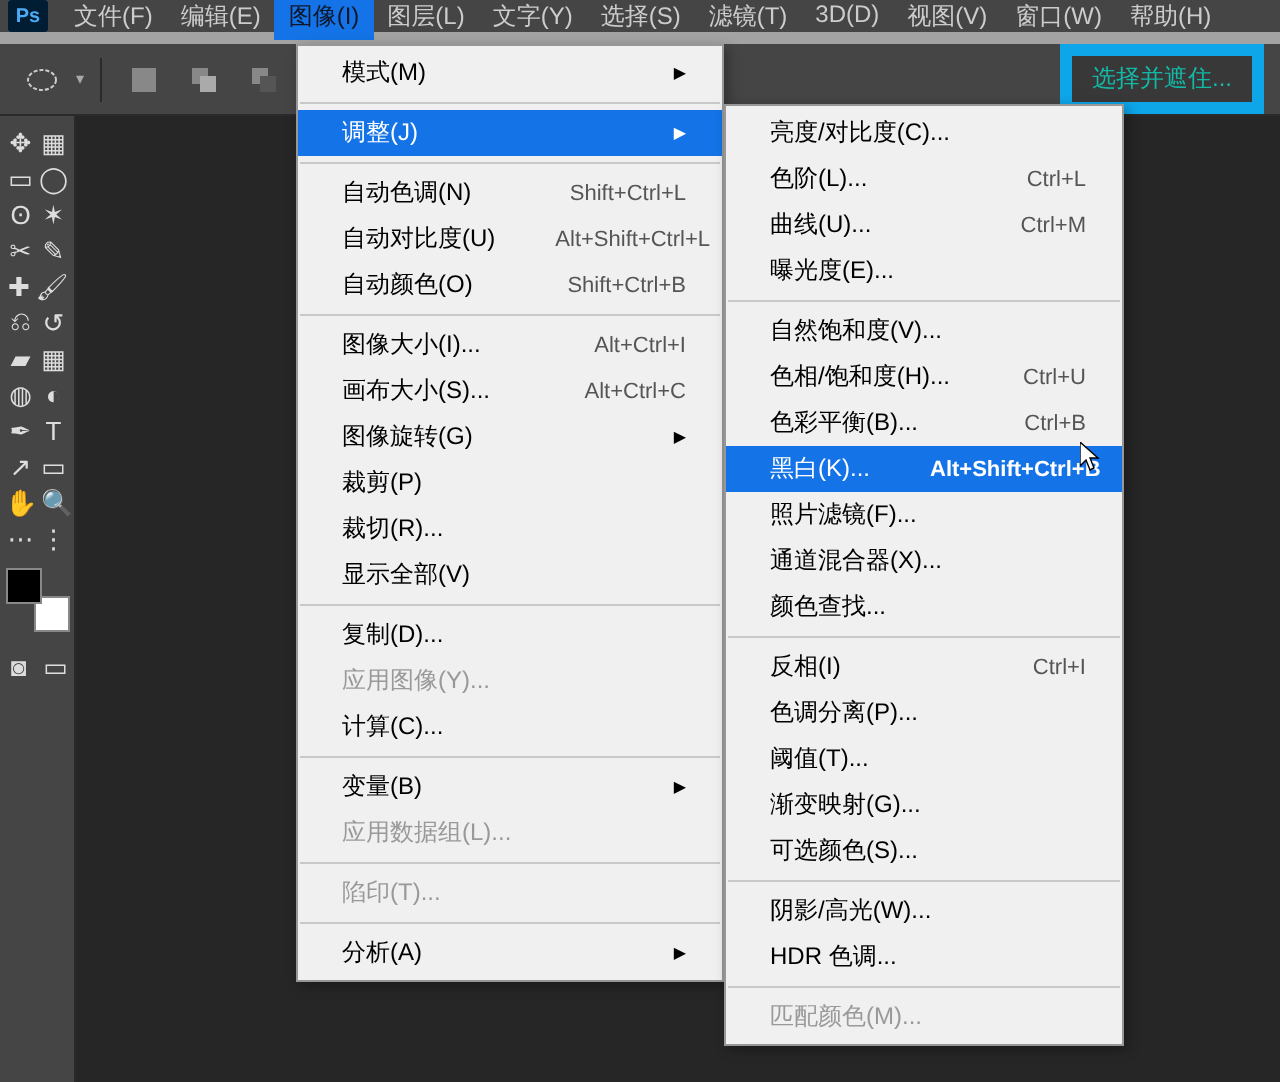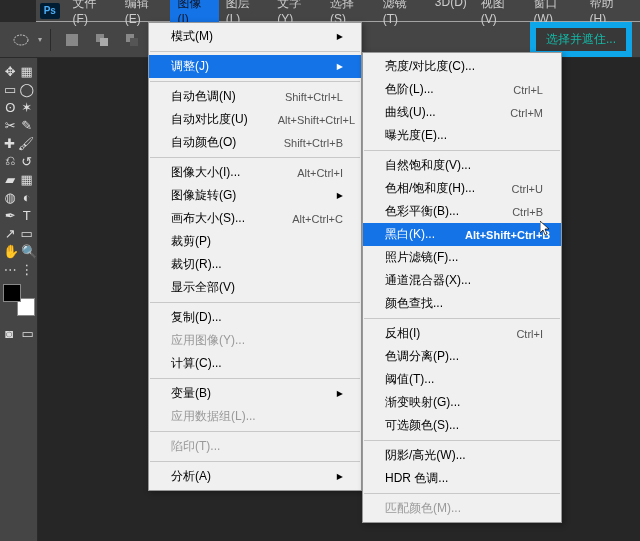--- a/index.html
+++ b/index.html
@@ -1,17 +1,17 @@
 <!DOCTYPE html>
 <html><head>
 <meta charset="utf-8">
 <style>
   * { margin: 0; padding: 0; box-sizing: border-box; font-family: "Microsoft YaHei", Arial, sans-serif; user-select: none; }
   body { background: #292929; width: 640px; height: 541px; overflow: hidden; font-size: 12px; color: #ccc; }
-  .menubar { background: #454545; height: 22px; display: flex; align-items: center; padding: 0 4px; border-bottom: 1px solid #a3a3a3; margin-left: 36px; }
+  .menubar { background: #454545; height: 22px; display: flex; align-items: center; padding: 0 4px; border-bottom: 6px solid #a3a3a3; }
   .logo { width: 20px; height: 16px; background: #001d33; color: #4badf7; font-weight: bold; font-size: 10px; display:flex;align-items:center;justify-content:center; border-radius:2px; margin-right:6px; }
   .menubar-item { padding: 3px 7px; cursor: default; }
   .menubar-item.active { background: #1473e6; color: #0f172a; }
   .optbar { background: #454545; height: 36px; display:flex; align-items:center; padding: 0 8px; gap:4px; border-bottom:1px solid #2a2a2a;}
   .opt-icon { width: 26px; height:26px; display:flex;align-items:center;justify-content:center;color:#ddd;}
   .opt-sep { width:1px; height:22px; background:#2a2a2a; margin:0 4px;}
   .opt-chip { background:#383838; padding:3px 10px; border:6px solid #0ea5e9; color:#14b8a6; margin-left:auto; }
 
   .workspace { display:flex; height: calc(541px - 58px); }
   .toolbar { background:#454545; width:38px; padding:4px 3px; display:flex; flex-direction:column; gap:0; border-right:1px solid #2a2a2a;}
@@ -172,26 +172,26 @@
     </div>
     <div class="menu-item">
       <span>自动颜色(O)</span>
       <span class="shortcut">Shift+Ctrl+B</span>
     </div>
     <div class="menu-sep"></div>
     <div class="menu-item">
       <span>图像大小(I)...</span>
       <span class="shortcut">Alt+Ctrl+I</span>
     </div>
-    <div class="menu-item hasarrow">
-      <span>图像旋转(G)</span>
-    </div>
     <div class="menu-item">
       <span>画布大小(S)...</span>
       <span class="shortcut">Alt+Ctrl+C</span>
+    </div>
+    <div class="menu-item hasarrow">
+      <span>图像旋转(G)</span>
     </div>
     <div class="menu-item">
       <span>裁剪(P)</span>
     </div>
     <div class="menu-item">
       <span>裁切(R)...</span>
     </div>
     <div class="menu-item">
       <span>显示全部(V)</span>
     </div>

